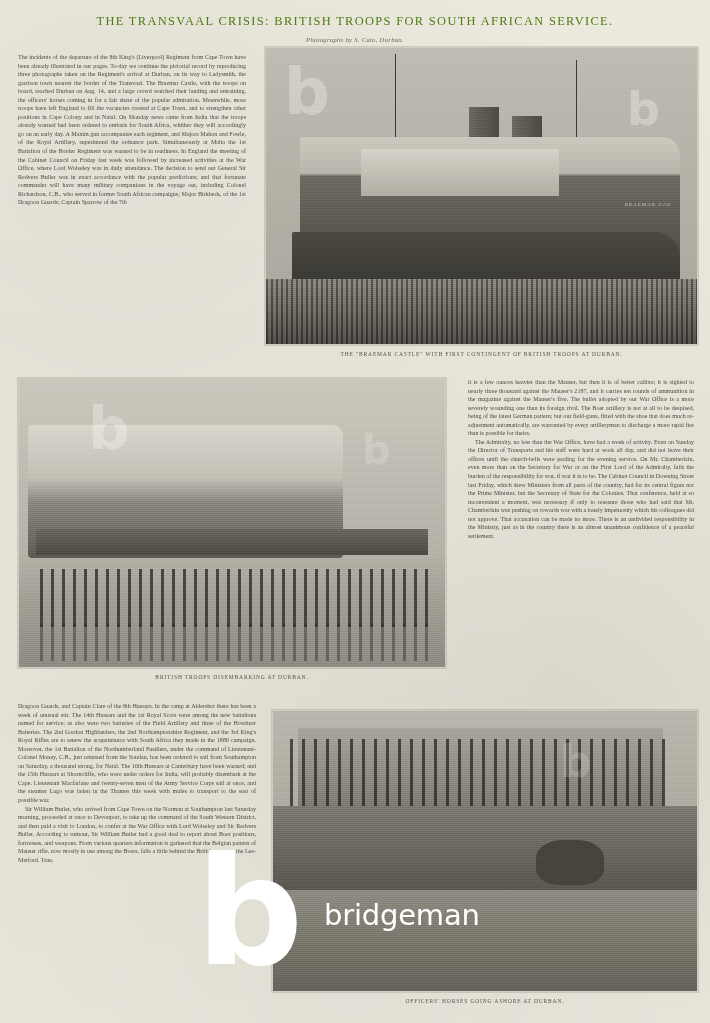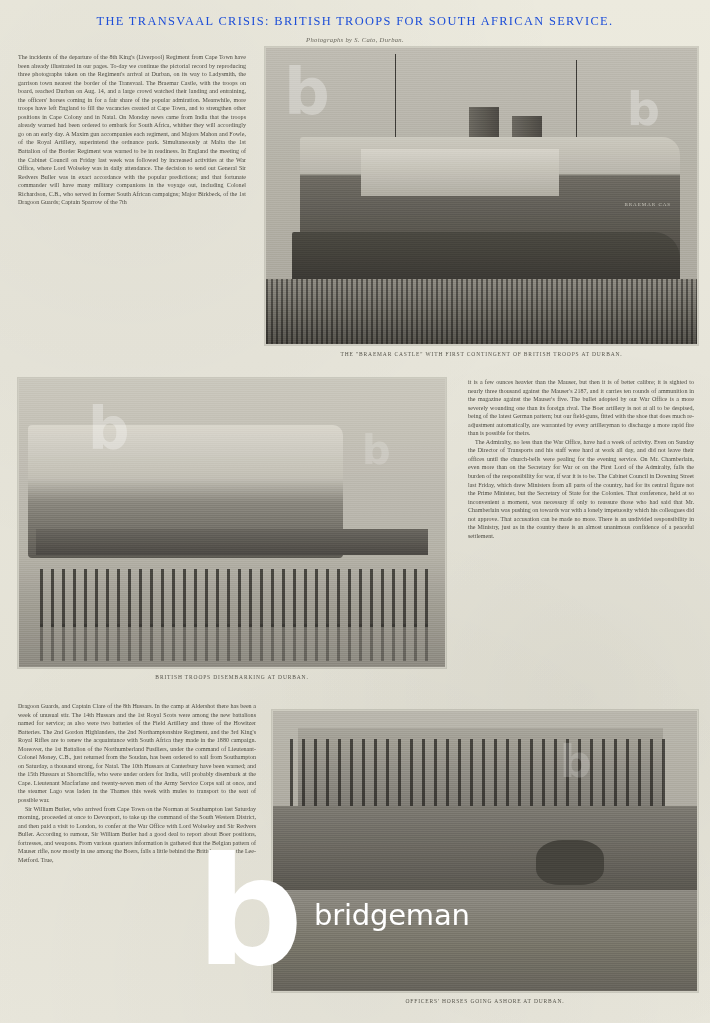--- a/index.html
+++ b/index.html
@@ -21,21 +21,21 @@
       linear-gradient(180deg,#eceade 0%,#e7e5da 35%,#e4e2d6 70%,#e9e7dc 100%);
     pointer-events:none;
   }
   .page{position:absolute;inset:0;}
 
   
   .masthead{
     position:absolute;left:0;right:0;top:14px;text-align:center;
   }
   .headline{
-    font-size:12.4px;letter-spacing:1.35px;color:#1d4ed8;
+    font-size:12.4px;letter-spacing:1.35px;color:#4d7c0f;
     font-weight:400;white-space:nowrap;
   }
   .credit{
     margin-top:7px;font-size:6.6px;font-style:italic;letter-spacing:.3px;
     color:#66645a;
   }
 
   
   .col{
     position:absolute;
@@ -174,21 +174,21 @@
   .wm-main{
     position:absolute;left:196px;top:856px;display:flex;align-items:center;
   }
   .wm-b{
     width:118px;height:118px;position:relative;
   }
   .wm-b span{
     display:block;font-family:"DejaVu Sans", sans-serif;font-weight:700;
     font-size:150px;line-height:112px;color:#fff;
   }
-  .wm-words{}
+  .wm-words{margin-left:10px;}
   .wm-words div{
     font-family:"DejaVu Sans", sans-serif;font-weight:400;
     font-size:29px;line-height:33px;color:#fff;letter-spacing:-.2px;
   }
 </style>
 </head>
 <body>
 
 <div class="paper-grain"></div>
 

